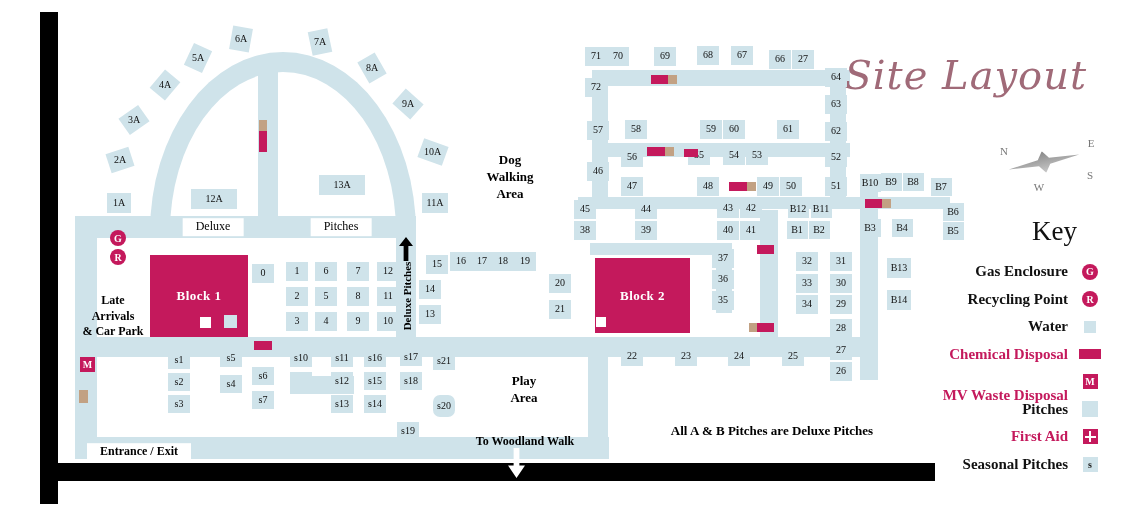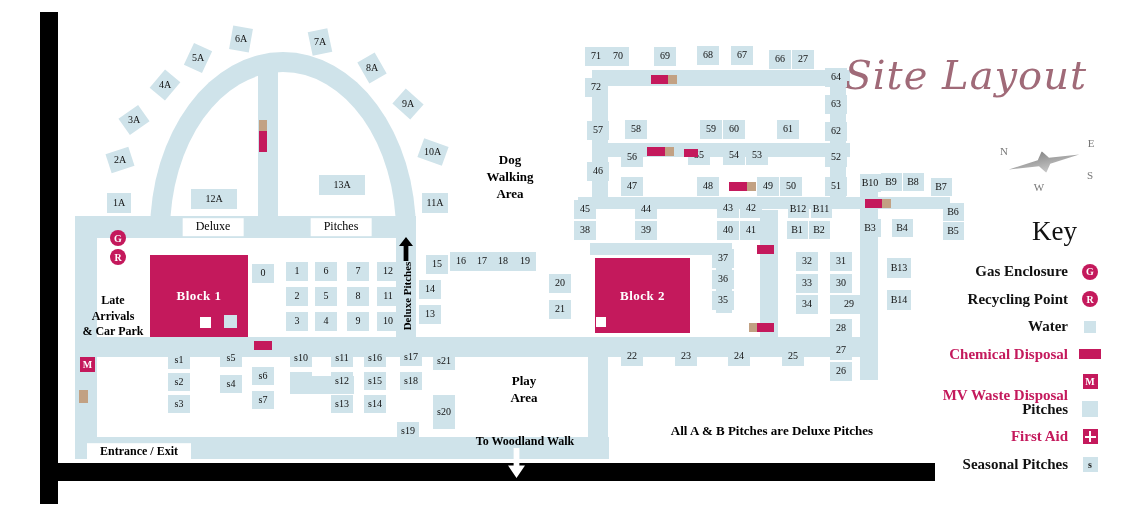--- a/index.html
+++ b/index.html
@@ -255,21 +255,21 @@
     </div>
     <div class="pitch" style="left: 830px; top: 361.5px; width: 22px; height: 19px;">
       <span>26</span>
     </div>
     <div class="pitch" style="left: 830px; top: 340.5px; width: 22px; height: 19px;">
       <span>27</span>
     </div>
     <div class="pitch" style="left: 830px; top: 318.5px; width: 22px; height: 19px;">
       <span>28</span>
     </div>
-    <div class="pitch" style="left: 830px; top: 294.5px; width: 22px; height: 19px; padding-left: 8px;">
+    <div class="pitch" style="left: 830px; top: 294.5px; width: 22px; height: 19px;">
       <span>29</span>
     </div>
     <div class="pitch" style="left: 830px; top: 273.5px; width: 22px; height: 19px;">
       <span>30</span>
     </div>
     <div class="pitch" style="left: 830px; top: 251.5px; width: 22px; height: 19px;">
       <span>31</span>
     </div>
     <div class="pitch" style="left: 796px; top: 251.5px; width: 22px; height: 19px;">
       <span>32</span>
@@ -489,21 +489,21 @@
     </div>
     <div class="pitch" style="left: 400px; top: 372px; width: 22px; height: 18px;">
       <span>s18</span>
     </div>
     <div class="pitch" style="left: 433px; top: 349px; width: 22px; height: 18px;">
       <span>s22</span>
     </div>
     <div class="pitch" style="left: 433px; top: 352px; width: 22px; height: 18px;">
       <span>s21</span>
     </div>
-    <div class="pitch" style="left: 433px; top: 395px; width: 22px; height: 34px;">
+    <div class="pitch" style="left: 433px; top: 395px; width: 22px; height: 22px; border-radius: 7px;">
       <span>s20</span>
     </div>
     <div class="pitch" style="left: 397px; top: 422px; width: 22px; height: 18px;">
       <span>s19</span>
     </div>
     <div class="badge round" style="left: 110px; top: 230px;">G</div>
     <div class="badge round" style="left: 110px; top: 249px;">R</div>
     <div class="badge" style="left: 80px; top: 357px; width: 15px; height: 15px;">M</div>
     <div class="water" style="left: 79px; top: 390px; width: 9px; height: 13px;"></div>
     <div class="water" style="left: 259px; top: 120px; width: 8px; height: 11px;"></div>

